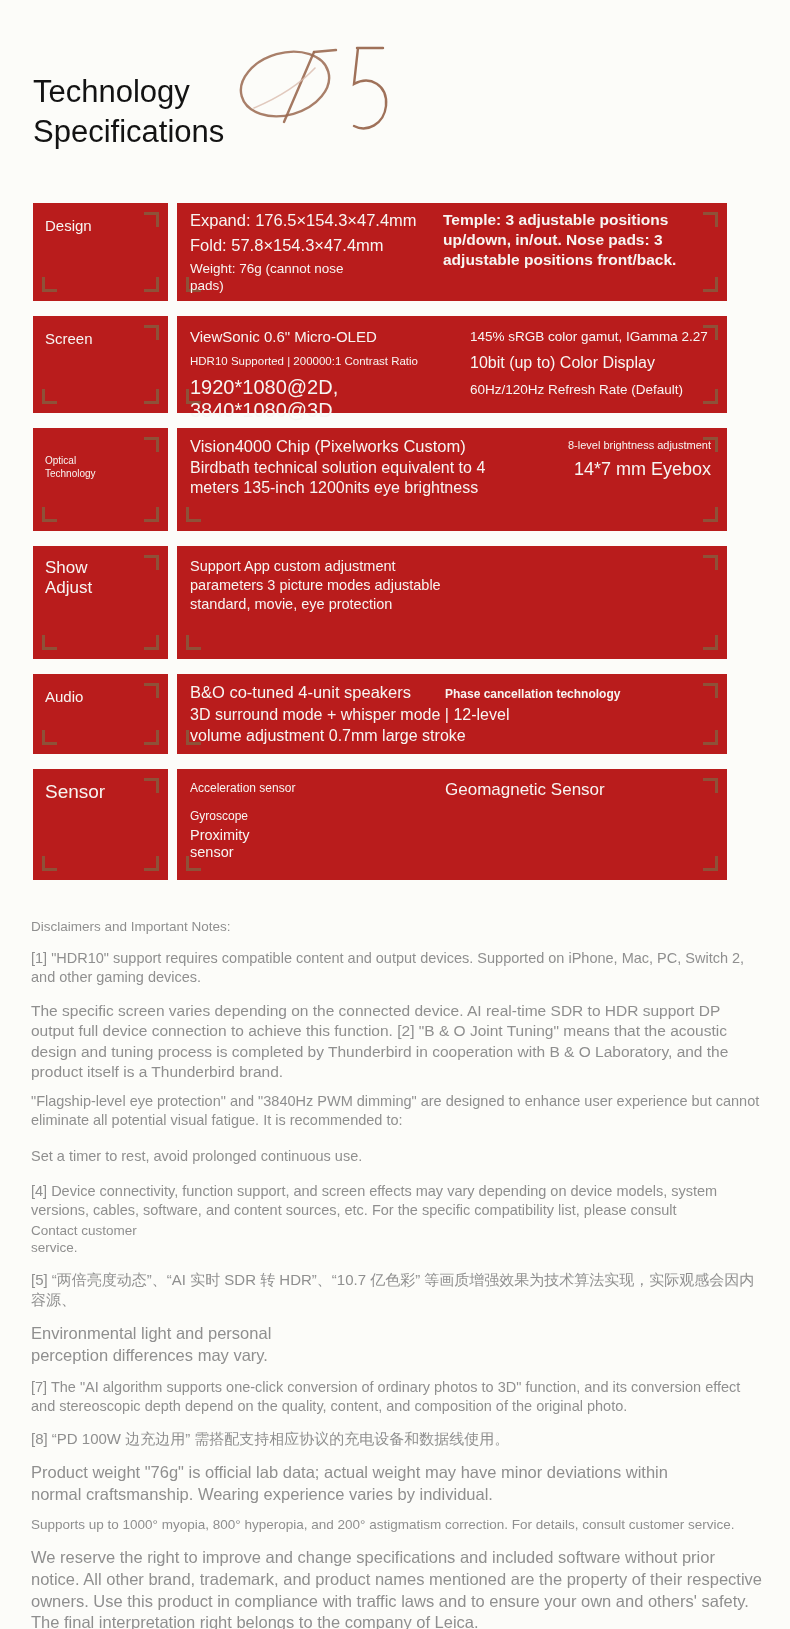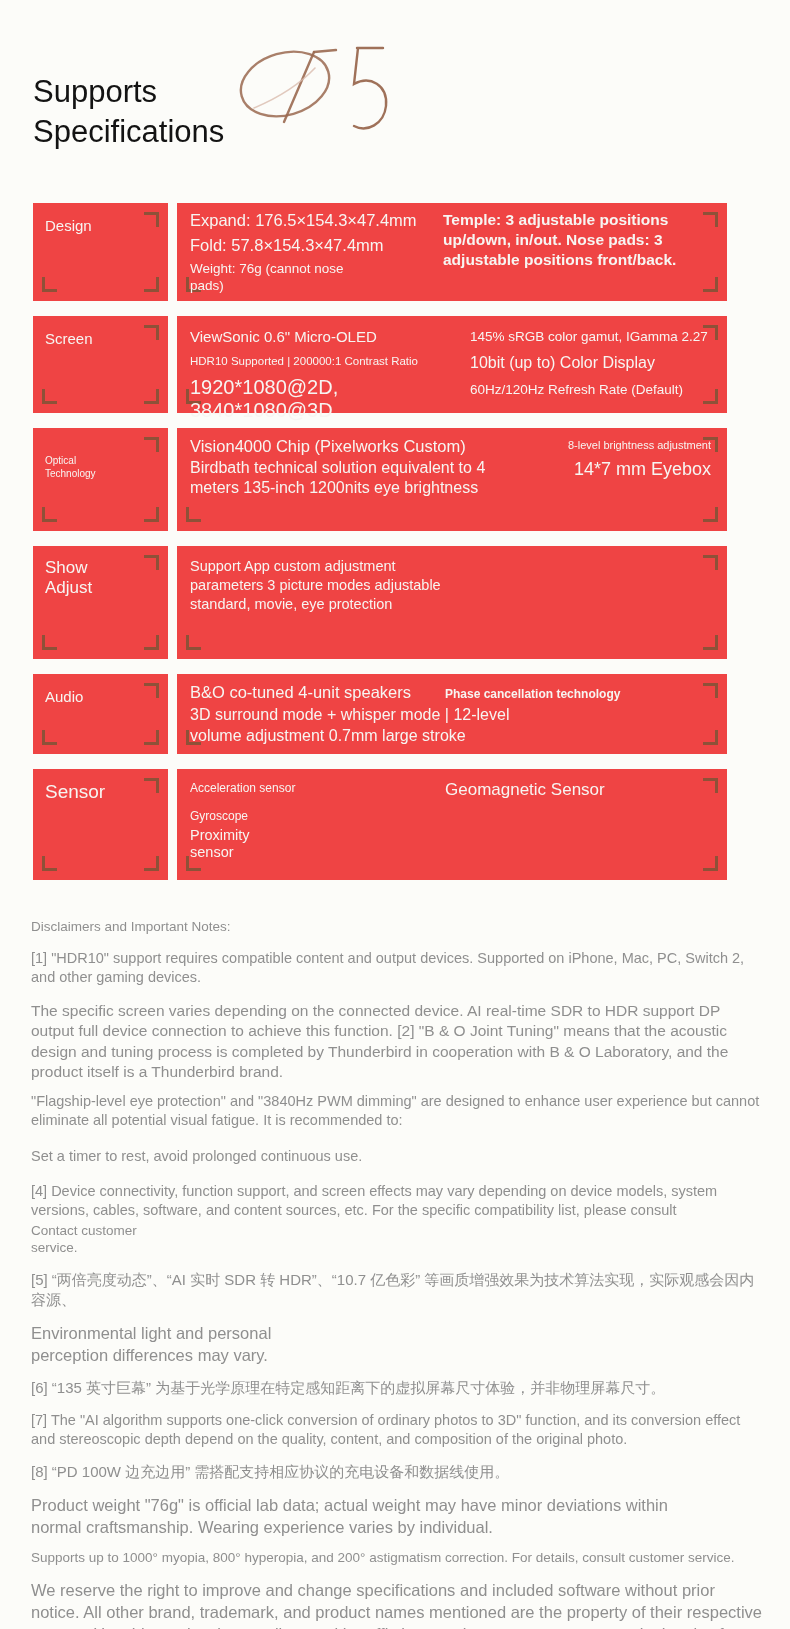--- a/index.html
+++ b/index.html
@@ -7,21 +7,21 @@
   .page{position:relative;width:790px;height:1629px;background:#fcfcf9;overflow:hidden;}
 
   
   .title{position:absolute;left:33px;top:72px;font-size:31px;line-height:40px;color:#131313;font-weight:500;}
   .fig-svg{position:absolute;left:218px;top:38px;}
 
   
   .spec-table{position:absolute;left:33px;top:203px;width:694px;display:flex;flex-direction:column;gap:15px;}
   .row{display:flex;gap:9px;}
   .r1{height:98px}.r2{height:97px}.r3{height:103px}.r4{height:113px}.r5{height:80px}.r6{height:111px}
-  .cell{background:#ef4444;position:relative;color:#f7f5f2;}
+  .cell{background:#b91c1c;position:relative;color:#f7f5f2;}
   .label-cell{width:135px;flex:none;}
   .content-cell{flex:1;}
 
   .bk{position:absolute;width:12px;height:12px;border:0 solid #8e5138;}
   .bk.tr{top:9px;right:9px;border-top-width:3px;border-right-width:3px;}
   .bk.bl{bottom:9px;left:9px;border-bottom-width:3px;border-left-width:3px;}
   .bk.br{bottom:9px;right:9px;border-bottom-width:3px;border-right-width:3px;}
 
   .label-text{position:absolute;left:12px;top:14px;font-size:15px;}
   .r3 .label-text{font-size:10px;width:70px;line-height:1.3;top:26px;}
@@ -80,21 +80,21 @@
   .p12{max-width:690px;margin-bottom:10px!important;}
   .p14{max-width:742px;margin-bottom:3px!important;line-height:1.28!important;}
   .p15{margin-bottom:0!important;line-height:1.32!important;}
 </style>
 </head>
 <body>
 
 <div class="page">
 
   <div class="title">
-    <div>Supports</div>
+    <div>Technology</div>
     <div>Specifications</div>
   </div>
 
   <svg class="fig-svg" width="185" height="100" viewBox="0 0 185 100" aria-label="015">
     <g fill="none" stroke="#9a6950" stroke-width="2.4" stroke-linecap="round">
       <ellipse cx="67" cy="46" rx="45" ry="31" transform="rotate(-16 67 46)" opacity="0.85"></ellipse>
       <path d="M 96 14 L 66 84" opacity="0.9"></path>
       <path d="M 96 14 L 118 12" opacity="0.9"></path>
       <path d="M 139 10 h 26 M 140 10 l -4 36 c 16 -9 34 1 32 22 c -2 18 -19 27 -32 20" opacity="0.95"></path>
       <path d="M 36 70 C 55 62 80 48 97 30" stroke="#d9bcae" stroke-width="1.6" opacity="0.8"></path>
@@ -228,21 +228,20 @@
   <div class="notes">
     <p class="n-sm">Disclaimers and Important Notes:</p>
     <p class="n-md p1">[1] "HDR10" support requires compatible content and output devices. Supported on iPhone, Mac, PC, Switch 2, and other gaming devices.</p>
     <p class="n-cn p2" style="font-size:15.5px">The specific screen varies depending on the connected device. AI real-time SDR to HDR support DP output full device connection to achieve this function. [2] "B &amp; O Joint Tuning" means that the acoustic design and tuning process is completed by Thunderbird in cooperation with B &amp; O Laboratory, and the product itself is a Thunderbird brand.</p>
     <p class="n-md p3">"Flagship-level eye protection" and "3840Hz PWM dimming" are designed to enhance user experience but cannot eliminate all potential visual fatigue. It is recommended to:</p>
     <p class="n-md p4">Set a timer to rest, avoid prolonged continuous use.</p>
     <p class="n-md p5">[4] Device connectivity, function support, and screen effects may vary depending on device models, system versions, cables, software, and content sources, etc. For the specific compatibility list, please consult</p>
     <p class="n-sm p6">Contact customer service.</p>
     <p class="n-cn p7">[5] “两倍亮度动态”、“AI 实时 SDR 转 HDR”、“10.7 亿色彩” 等画质增强效果为技术算法实现，实际观感会因内容源、</p>
     <p class="n-lg p8">Environmental light and personal perception differences may vary.</p>
-    <p class="n-cn p9">[6] “135 英寸巨幕” 为基于光学原理在特定感知距离下的虚拟屏幕尺寸体验，并非物理屏幕尺寸。</p>
     <p class="n-md p10">[7] The "AI algorithm supports one-click conversion of ordinary photos to 3D" function, and its conversion effect and stereoscopic depth depend on the quality, content, and composition of the original photo.</p>
     <p class="n-cn p11">[8] “PD 100W 边充边用” 需搭配支持相应协议的充电设备和数据线使用。</p>
     <p class="n-lg p12">Product weight "76g" is official lab data; actual weight may have minor deviations within normal craftsmanship. Wearing experience varies by individual.</p>
     <p class="n-sm p13">Supports up to 1000° myopia, 800° hyperopia, and 200° astigmatism correction. For details, consult customer service.</p>
     <p class="n-lg p15">We reserve the right to improve and change specifications and included software without prior notice. All other brand, trademark, and product names mentioned are the property of their respective owners. Use this product in compliance with traffic laws and to ensure your own and others' safety. The final interpretation right belongs to the company of Leica.</p>
   </div>
 
 </div>
 
 </body></html>

